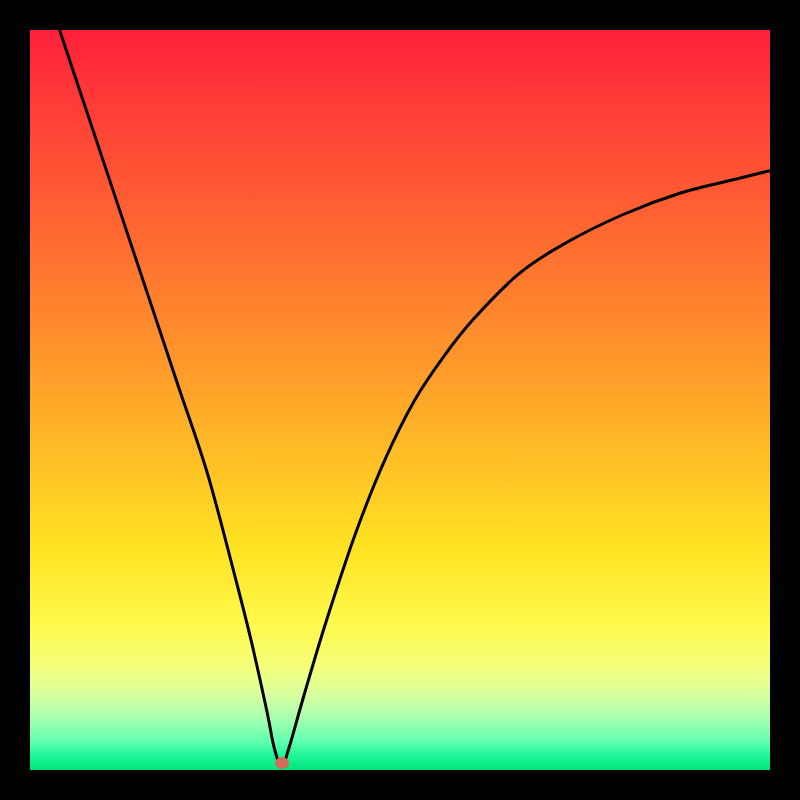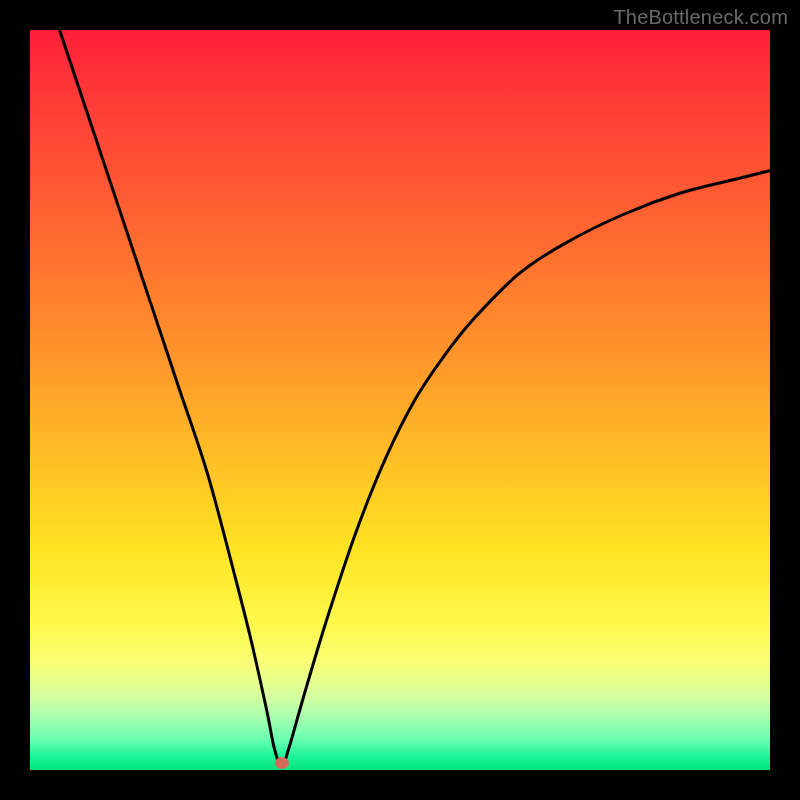--- a/index.html
+++ b/index.html
@@ -65,21 +65,20 @@
     height: 12px;
     border-radius: 50%;
     background: #d46a5a;
     transform: translate(-50%, -50%);
   }
 </style>
 </head>
 <body>
 
 <div class="frame">
-  <div class="watermark">TheBottleneck.com</div>
 
   <div class="plot">
     <svg class="curve" viewBox="0 0 740 740" preserveAspectRatio="none">
       <path id="curve-path" fill="none" stroke="#000000" stroke-width="3" stroke-linejoin="round" stroke-linecap="round" d="M 29.60 0.00 C 34.53 14.80, 49.33 59.20, 59.20 88.80 C 69.07 118.40, 78.93 148.00, 88.80 177.60 C 98.67 207.20, 108.53 236.80, 118.40 266.40 C 128.27 296.00, 138.13 325.60, 148.00 355.20 C 157.87 384.80, 167.73 410.70, 177.60 444.00 C 187.47 477.30, 199.80 526.63, 207.20 555.00 C 214.60 583.37, 217.07 593.23, 222.00 614.20 C 226.93 635.17, 233.10 663.53, 236.80 680.80 C 240.50 698.07, 241.73 708.55, 244.20 717.80 C 246.67 727.05, 249.13 736.30, 251.60 736.30 C 254.07 736.30, 255.30 729.52, 259.00 717.80 C 262.70 706.08, 267.63 686.97, 273.80 666.00 C 279.97 645.03, 287.37 619.13, 296.00 592.00 C 304.63 564.87, 315.73 530.33, 325.60 503.20 C 335.47 476.07, 345.33 451.40, 355.20 429.20 C 365.07 407.00, 374.93 387.27, 384.80 370.00 C 394.67 352.73, 404.53 339.17, 414.40 325.60 C 424.27 312.03, 431.67 302.17, 444.00 288.60 C 456.33 275.03, 473.60 256.53, 488.40 244.20 C 503.20 231.87, 515.53 224.47, 532.80 214.60 C 550.07 204.73, 572.27 193.63, 592.00 185.00 C 611.73 176.37, 631.47 168.97, 651.20 162.80 C 670.93 156.63, 695.60 151.70, 710.40 148.00 C 725.20 144.30, 735.07 141.83, 740.00 140.60"></path>
     </svg>
     <div id="marker" class="dot" style="left: 251.6px; top: 732.6px; background: rgb(212, 106, 90);"></div>
   </div>
 </div>
 
 </body></html>

